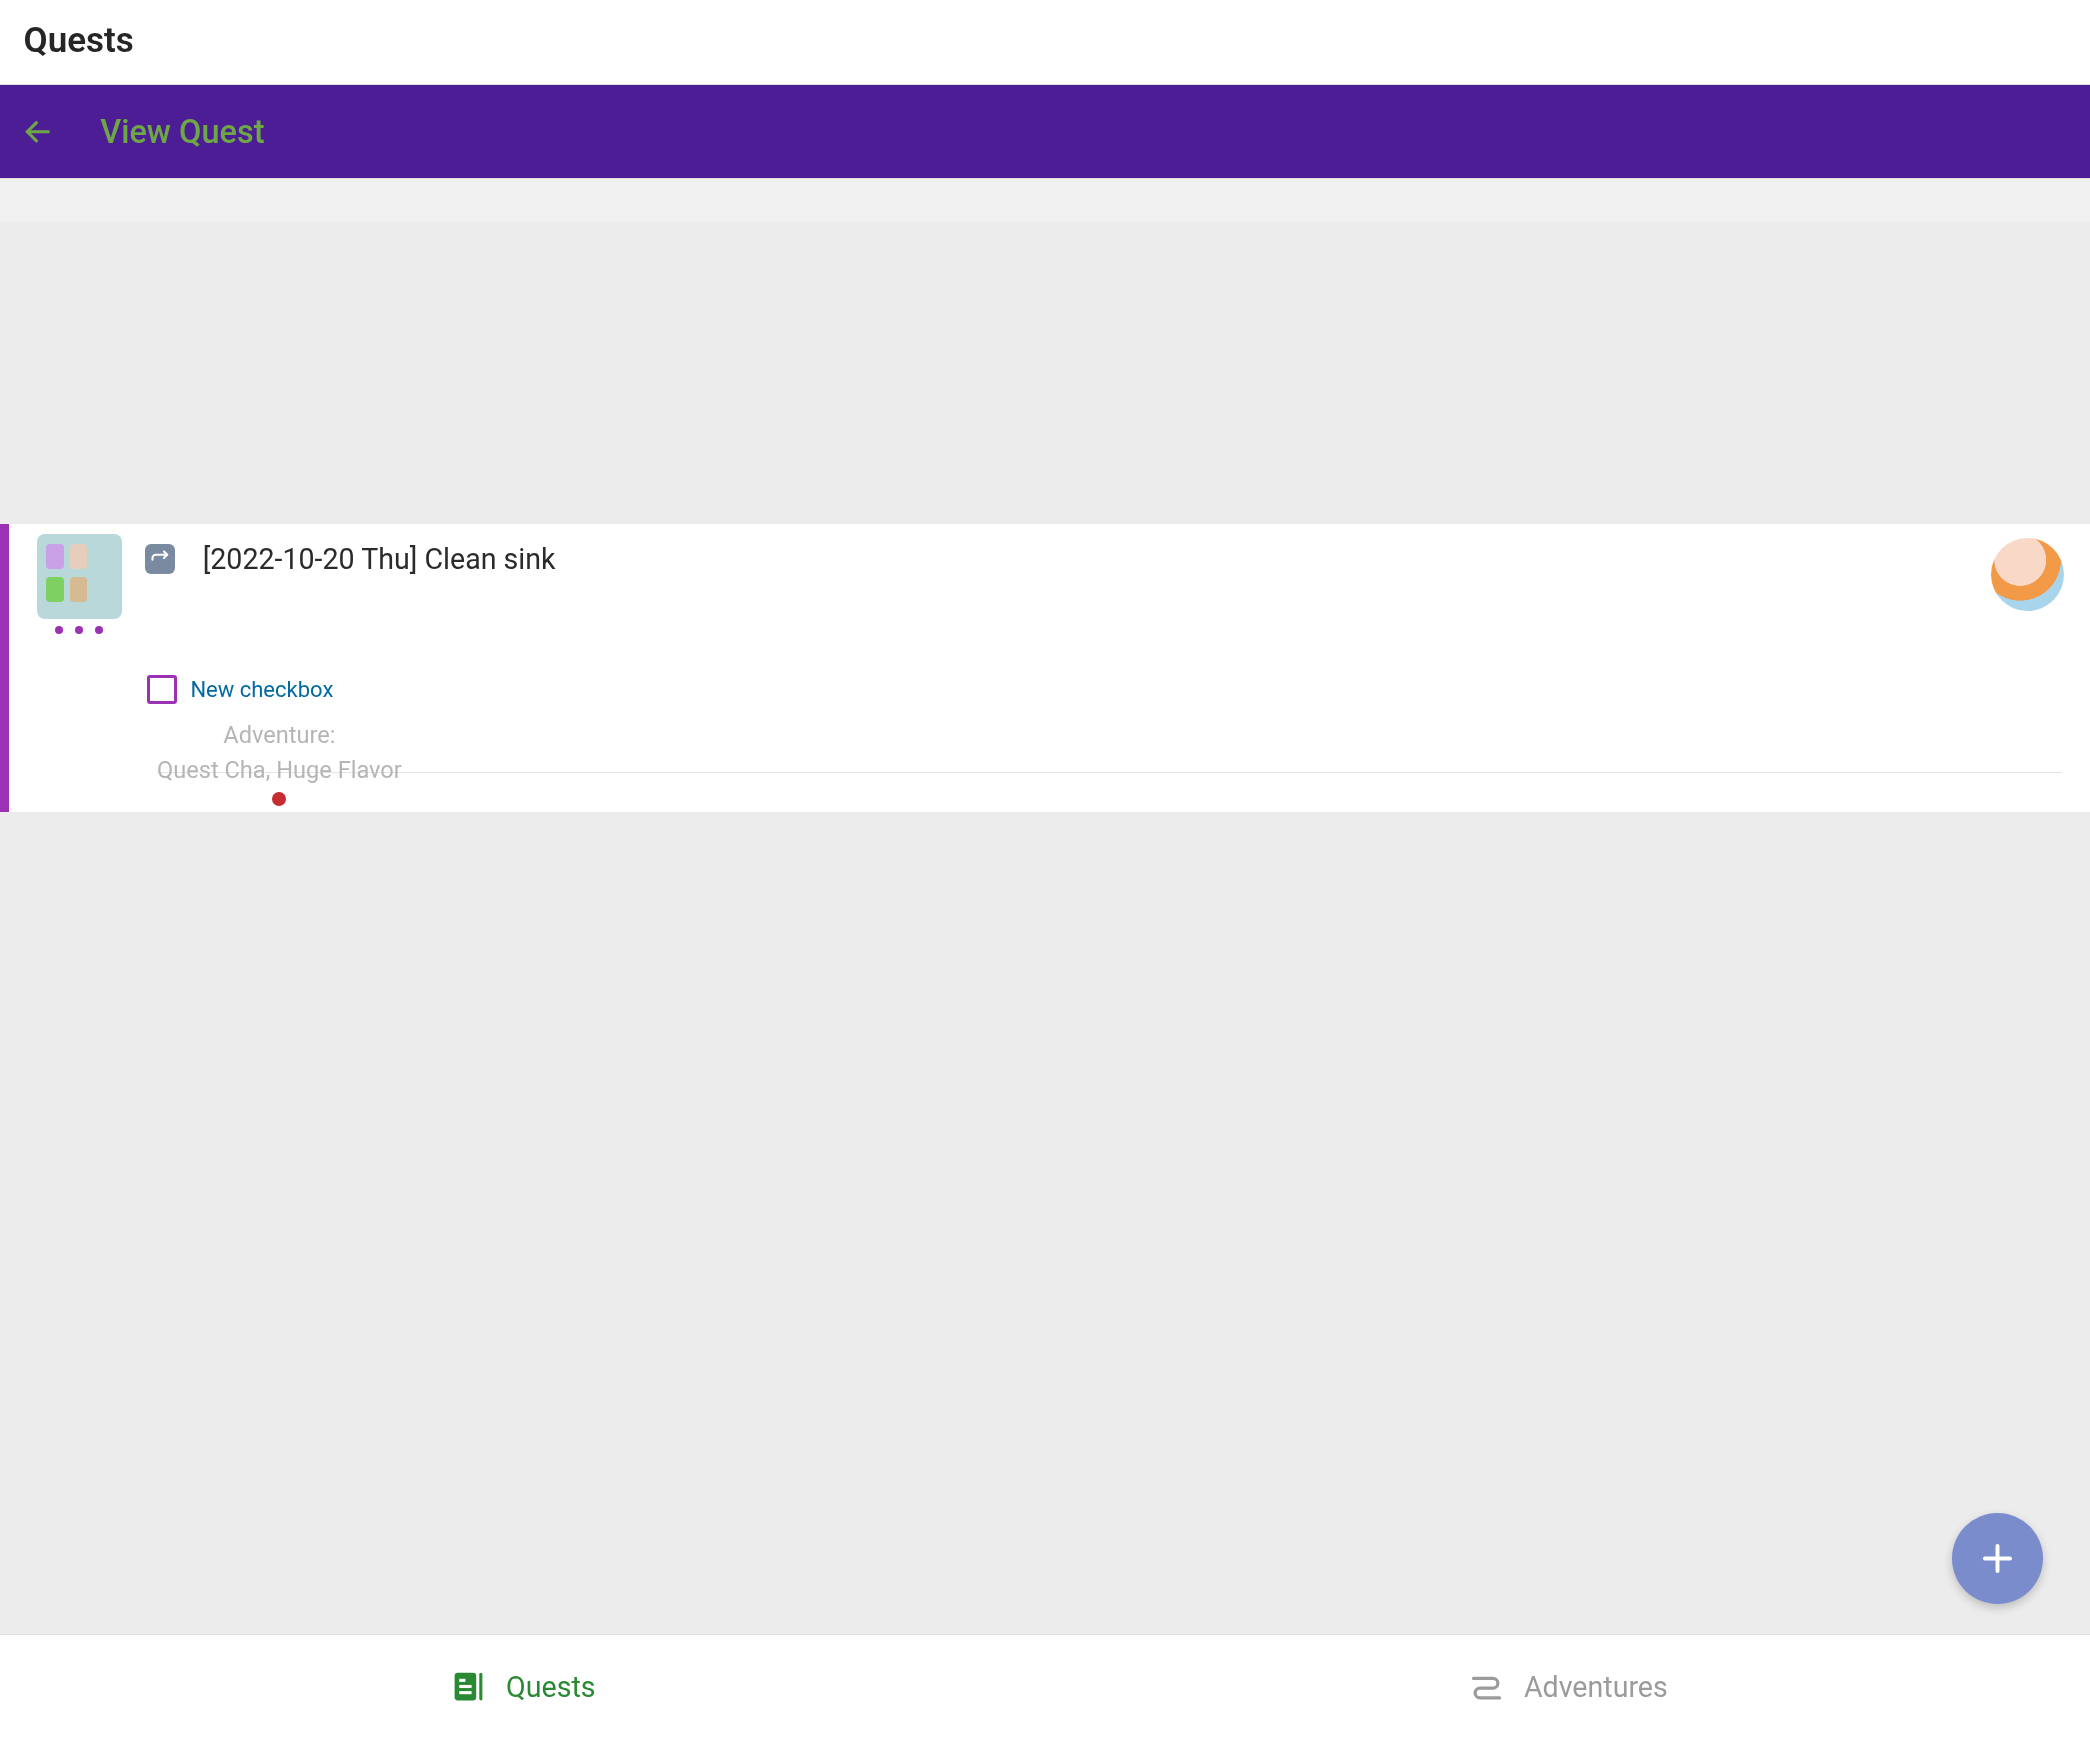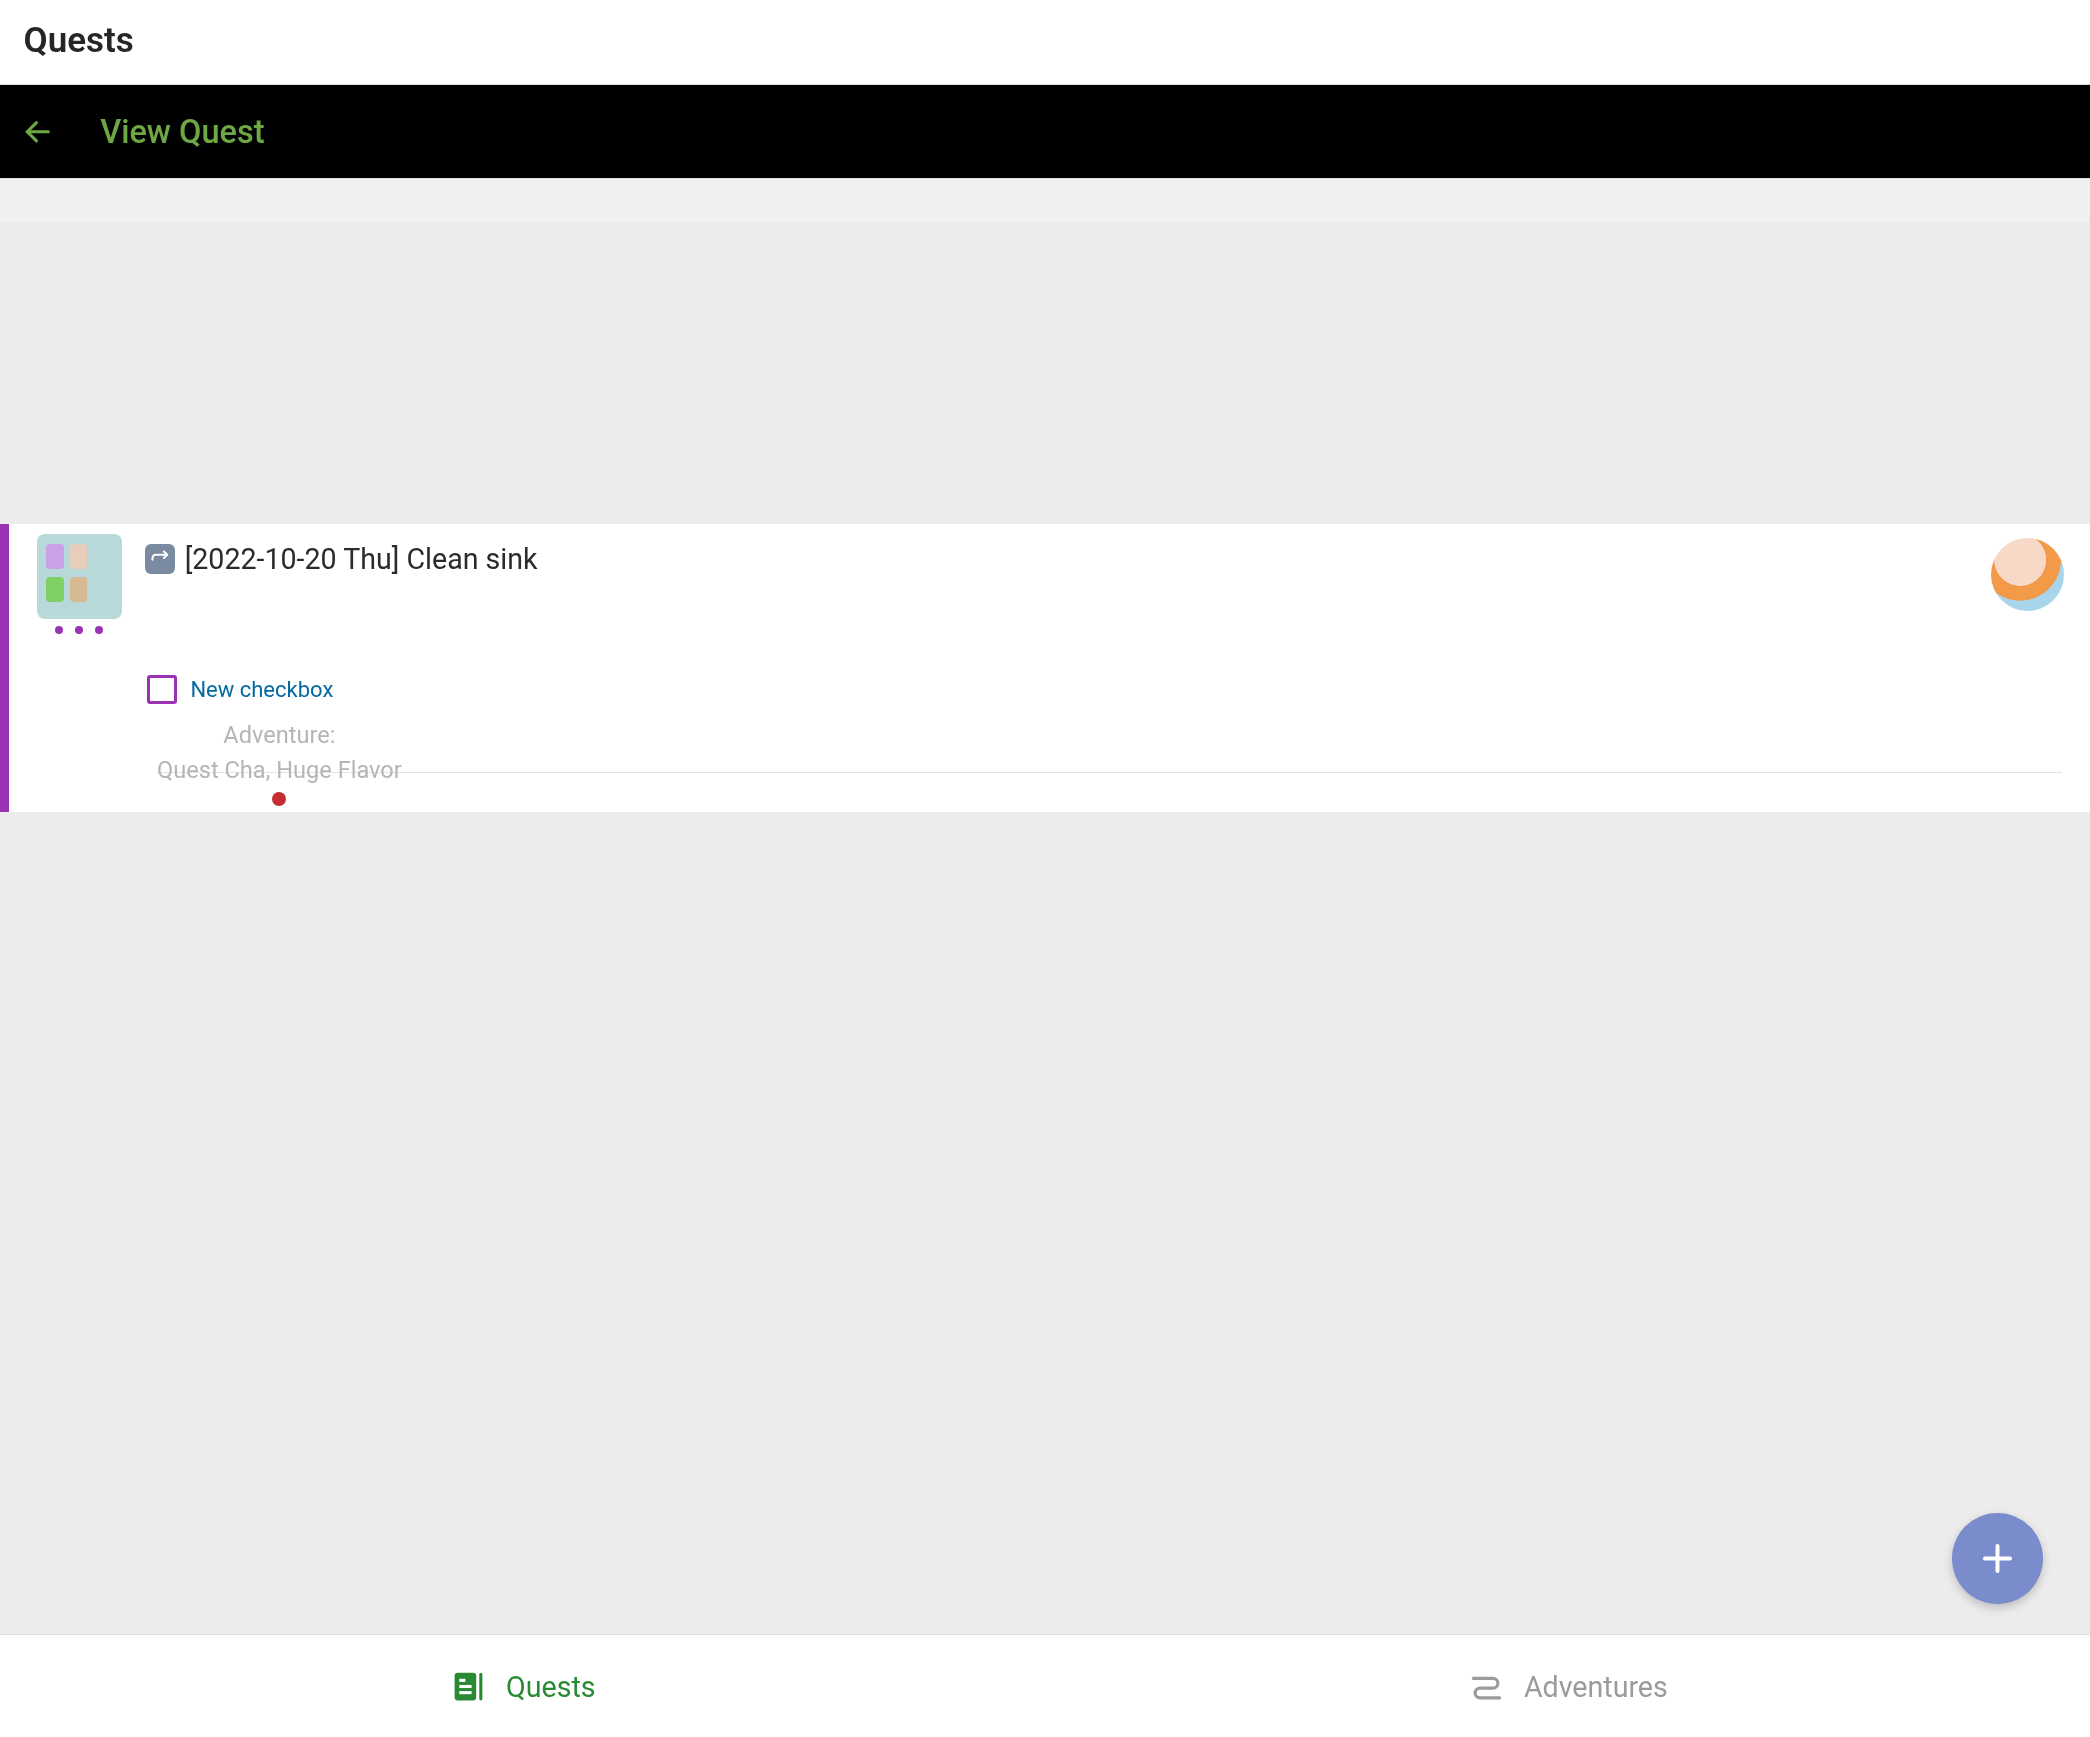--- a/index.html
+++ b/index.html
@@ -19,21 +19,21 @@
       background: #ffffff;
       padding: 19.7px 23.6px 23.6px 23.6px;
       border-bottom: 1px solid #e0e0e0;
     }
     .page-title {
       font-size: 35px;
       font-weight: 600;
       color: #262626;
     }
     .subheader {
-      background: #000000;
+      background: #4c1d95;
       padding: 27.6px 21.7px;
       border-bottom: 1px solid #e0e0e0;
       display: flex;
       align-items: center;
       gap: 47px;
     }
     .back-arrow {
       width: 31.5px;
       height: 31.5px;
       display: flex;
@@ -119,20 +119,21 @@
       background: #7a8aa0;
       display: flex;
       align-items: center;
       justify-content: center;
       color: #fff;
     }
     .quest-title {
       font-size: 28.6px;
       font-weight: 400;
       color: #2b2b2b;
+      margin-left: 18px;
     }
     .avatar {
       width: 73px;
       height: 73px;
       border-radius: 50%;
       background: radial-gradient(circle at 40% 30%, #f8d9c8 0%, #f8d9c8 38%, #f29a47 39%, #f29a47 60%, #a8d5eb 61%, #a8d5eb 100%);
       margin-top: 3.9px;
     }
     .checkbox-row {
       display: flex;

